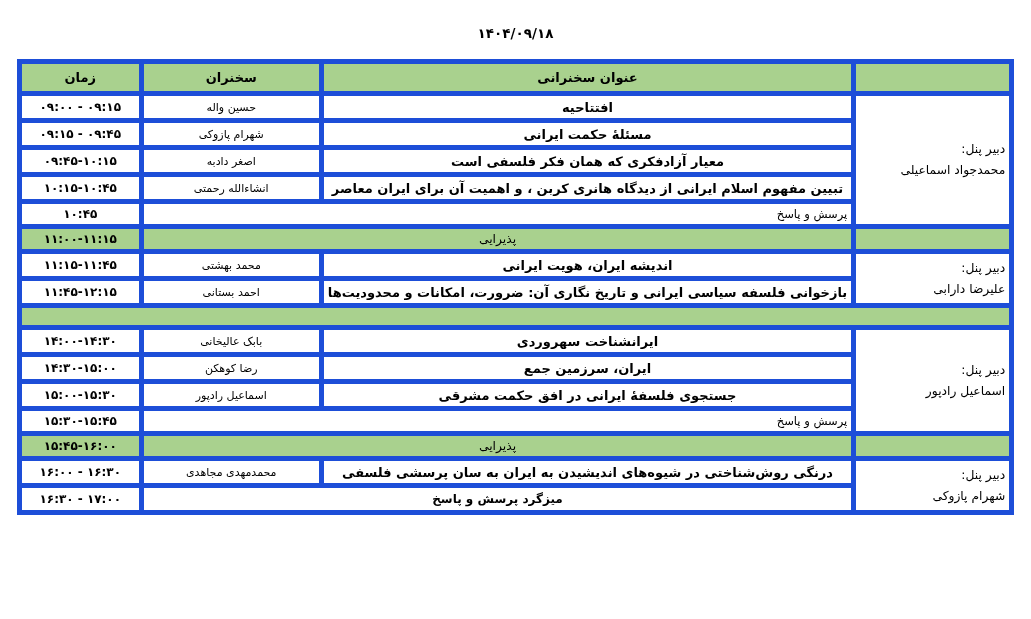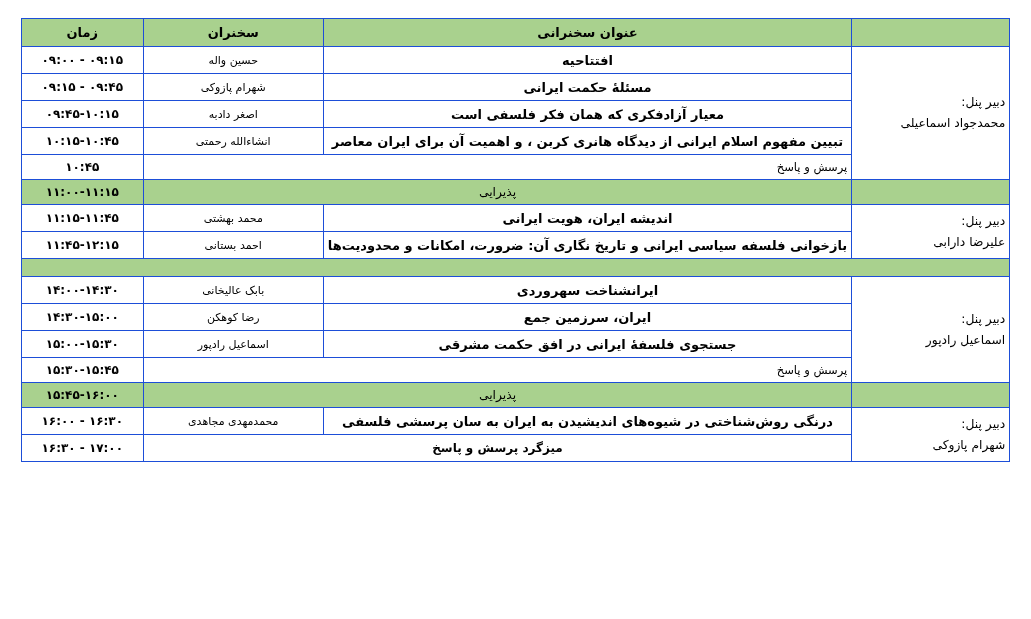--- a/index.html
+++ b/index.html
@@ -29,21 +29,21 @@
     font-size: 13.5px;
     margin-top: 25px;
   }
   table.schedule {
     direction: rtl;
     border-collapse: collapse;
     margin: 18px auto 0 auto;
     table-layout: fixed;
   }
   table.schedule td {
-    border: 1px solid #1d4ed8;
+    border: 5px solid #1d4ed8;
     padding: 1px 4px;
     vertical-align: middle;
     overflow: hidden;
   }
   .green-bg { background: #a9d18e; }
   .header-row td {
     font-weight: bold;
     font-size: 13px;
     text-align: center;
     height: 25px;
@@ -92,20 +92,21 @@
     font-size: 12px;
     text-align: center;
     white-space: nowrap;
   }
 </style>
 </head>
 <body>
 
 <div class="page">
 
+  <div class="doc-date"><span class="ltr">۱۴۰۴/۰۹/۱۸</span></div>
 
   <table class="schedule">
     <colgroup>
       <col style="width:158px">
       <col style="width:388px">
       <col style="width:180px">
       <col style="width:122px">
     </colgroup>
 
     <tbody>

